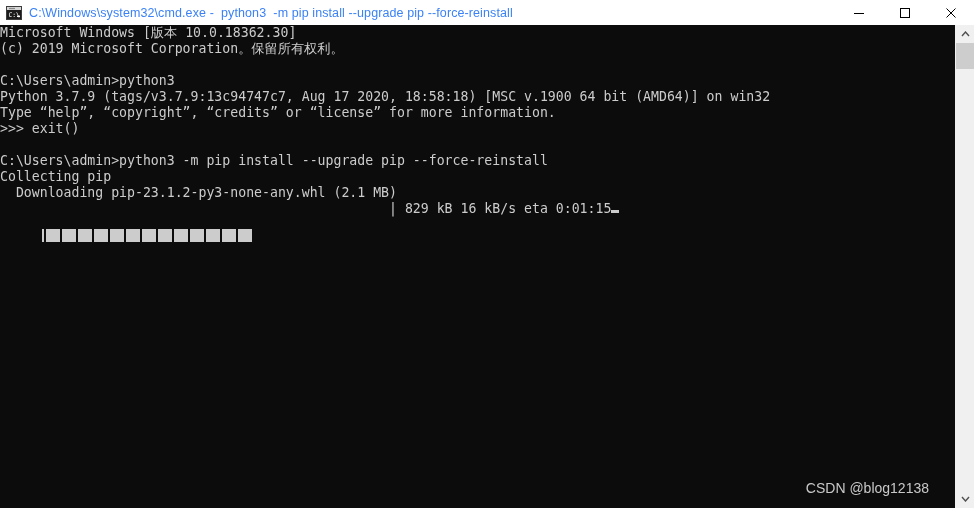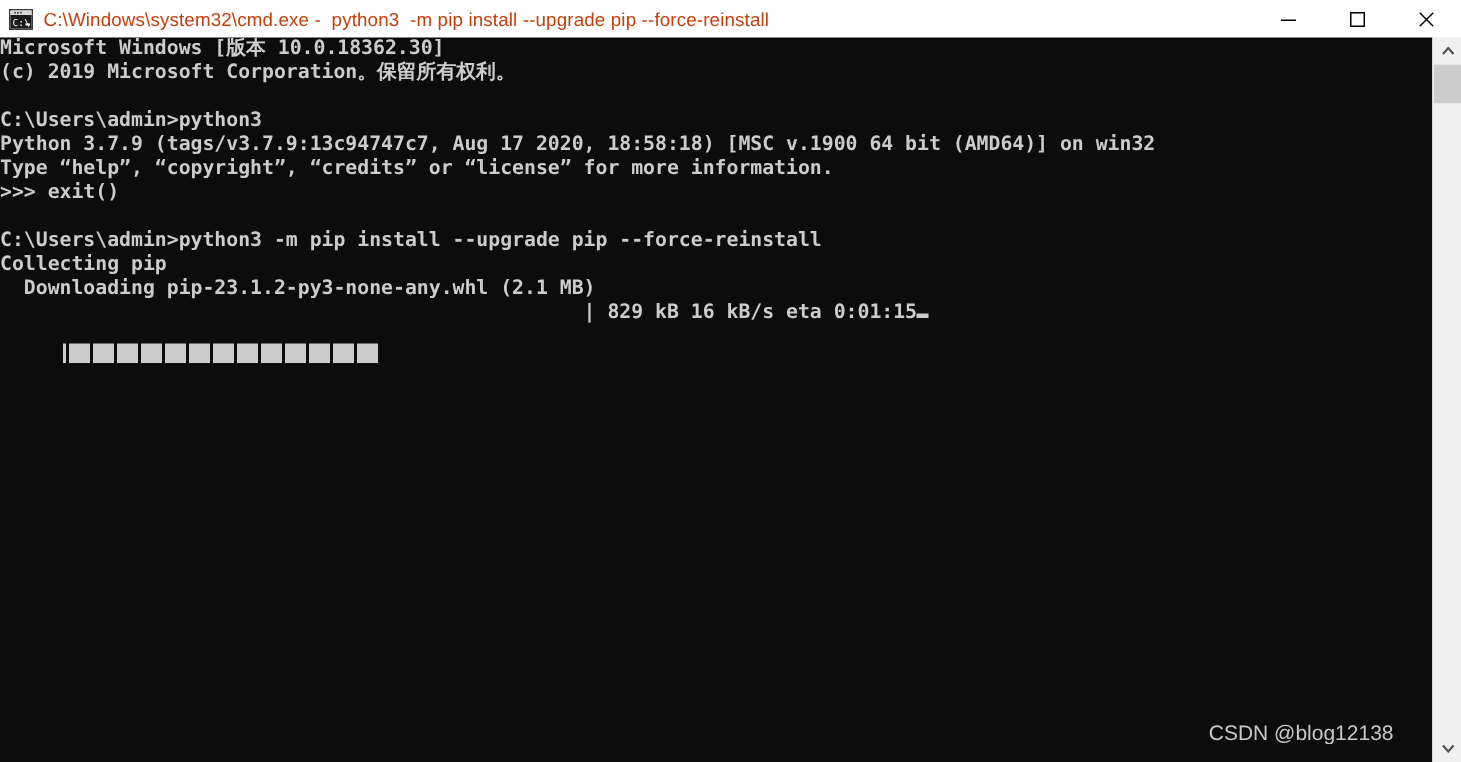--- a/index.html
+++ b/index.html
@@ -39,21 +39,21 @@
     width: 16px;
     height: 14px;
     margin-left: 6px;
     margin-right: 7px;
     flex: 0 0 auto;
     position: relative;
   }
   .title-text {
     font-family: "Liberation Sans", sans-serif;
     font-size: 12.5px;
-    color: #c2410c;
+    color: #3b82f6;
     white-space: pre;
     letter-spacing: 0.1px;
     flex: 1 1 auto;
     overflow: hidden;
   }
   .win-controls {
     display: flex;
     height: 25px;
     flex: 0 0 auto;
   }
@@ -81,21 +81,20 @@
     position: absolute;
     left: 0;
     top: 0;
     width: 955px;
     font-family: "DejaVu Sans Mono", "Liberation Mono", monospace;
     font-size: 13.2px;
     line-height: 16px;
     color: #cccccc;
     white-space: pre;
     letter-spacing: 0px;
-    font-weight: bold;
   }
   .line {
     height: 16px;
     white-space: pre;
     position: relative;
   }
   .cursor {
     display: inline-block;
     width: 8px;
     height: 3px;

